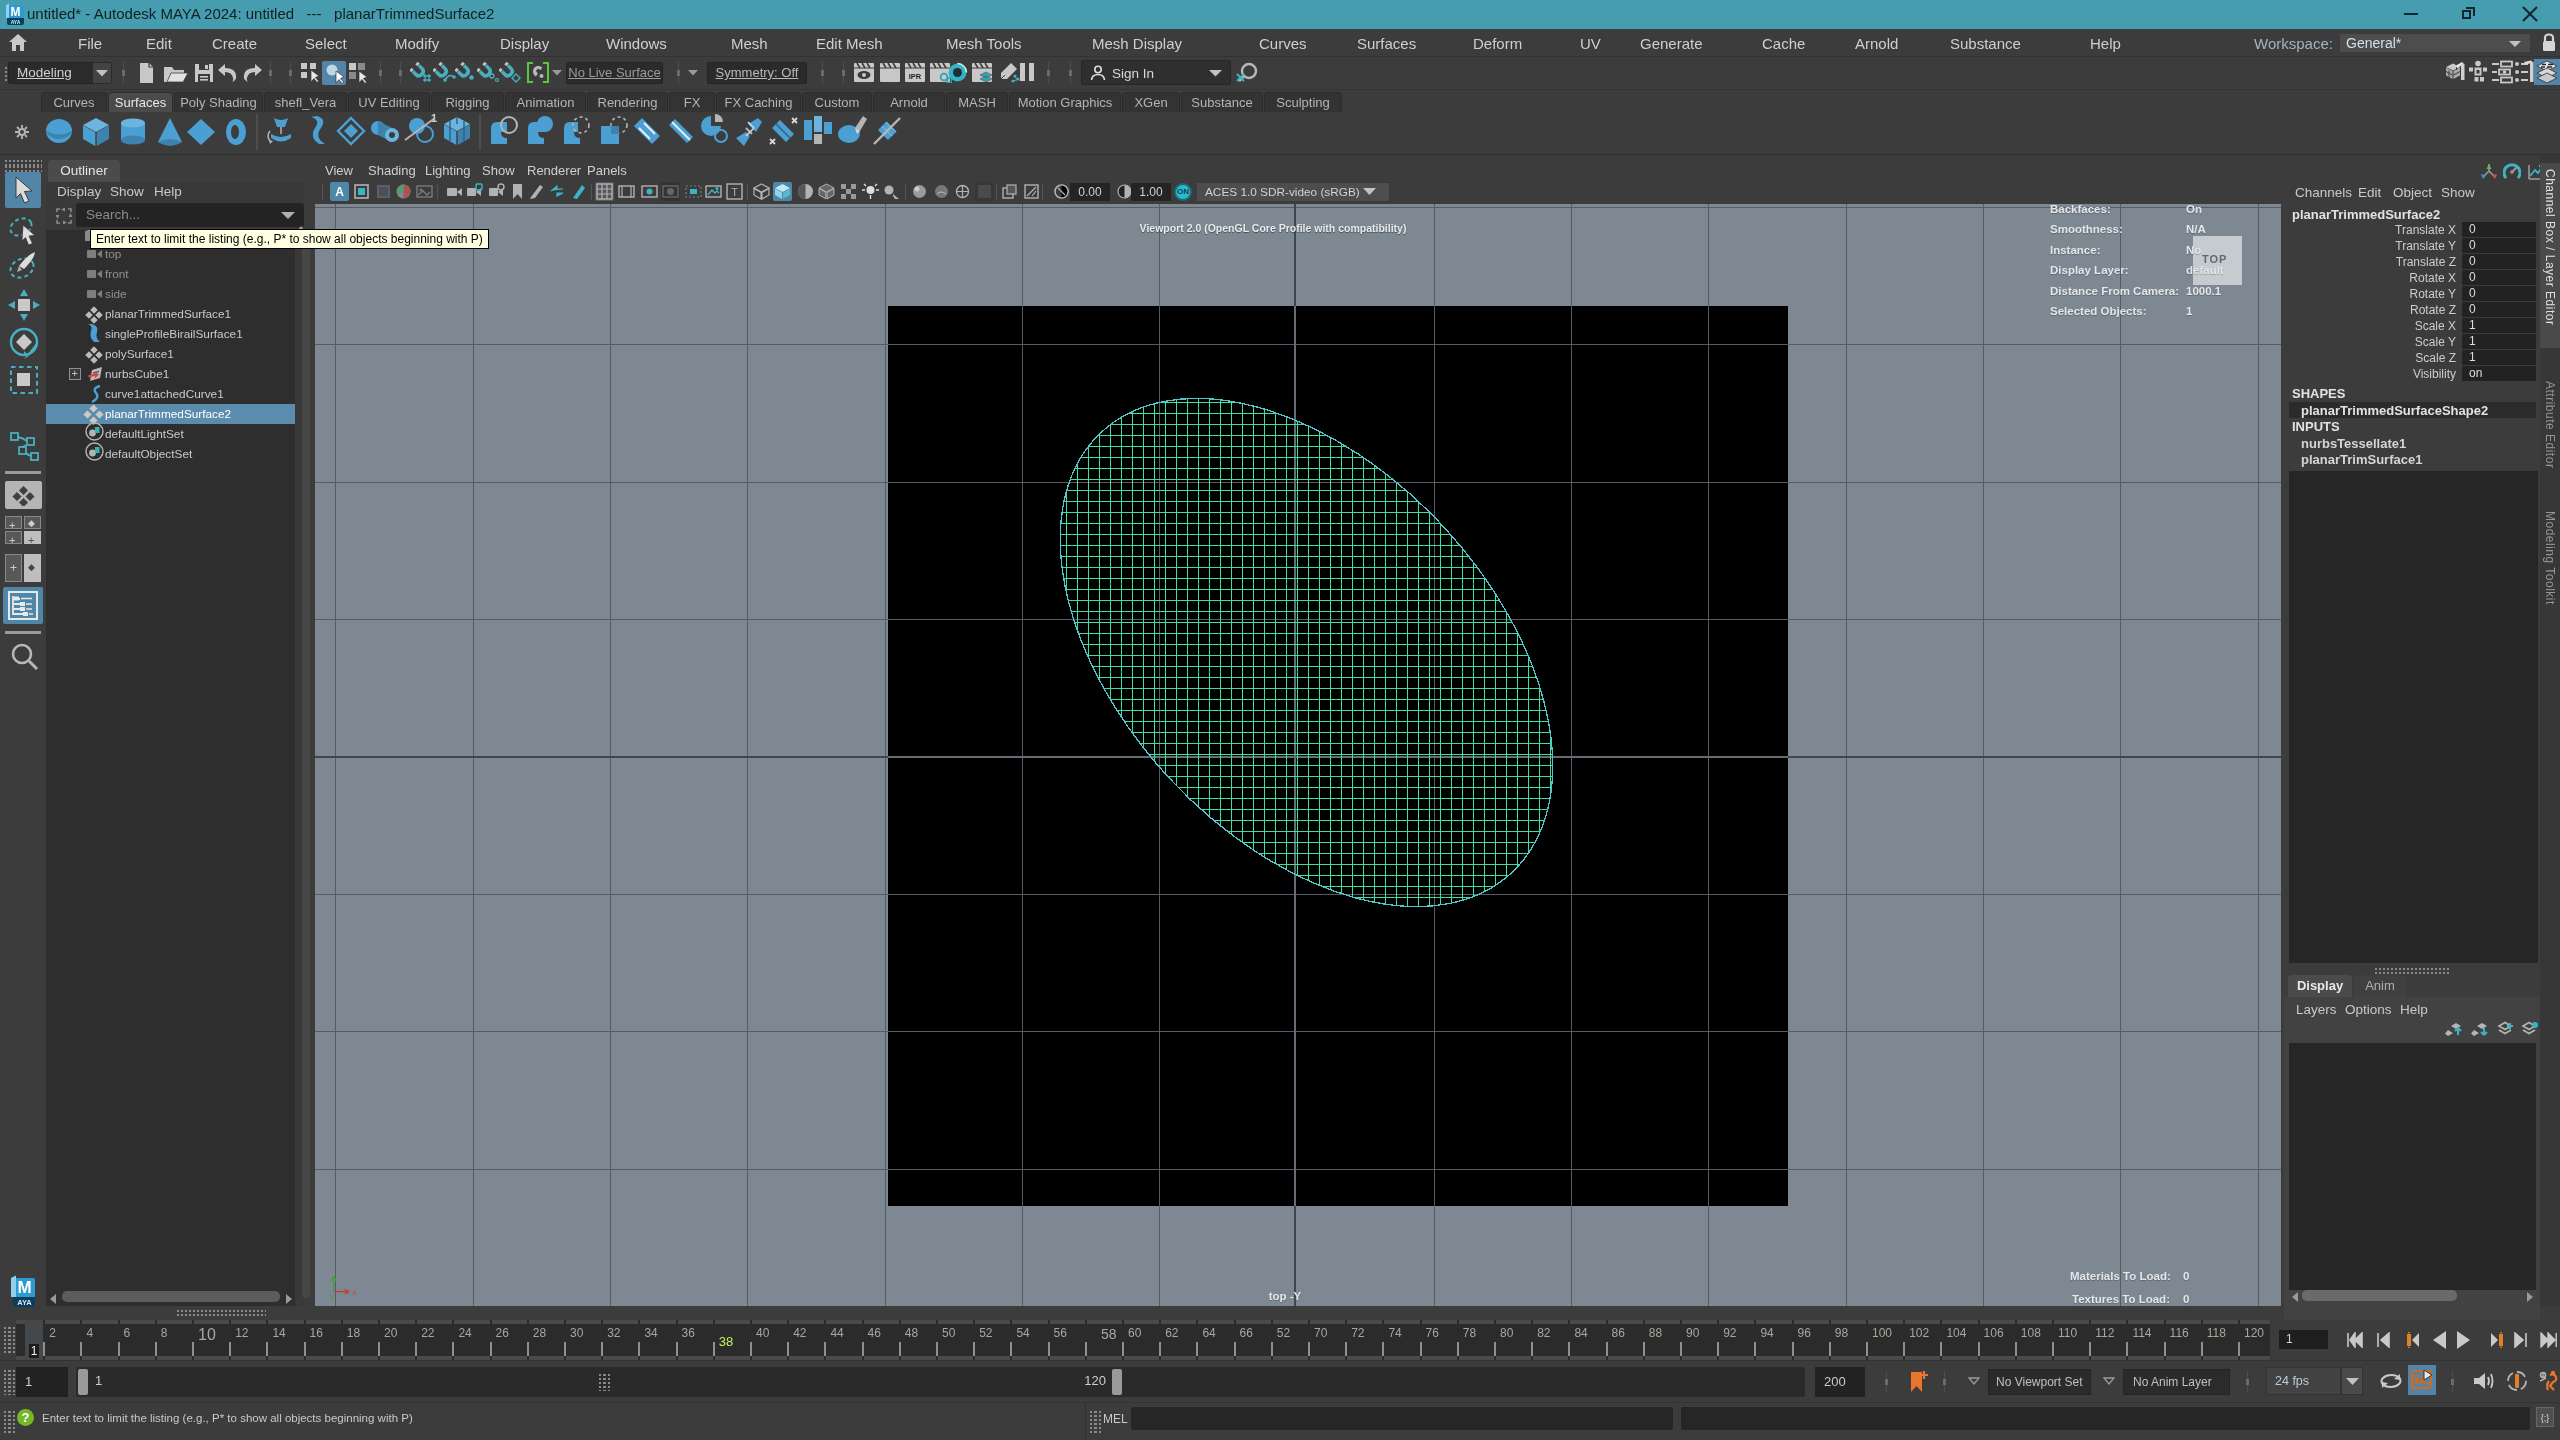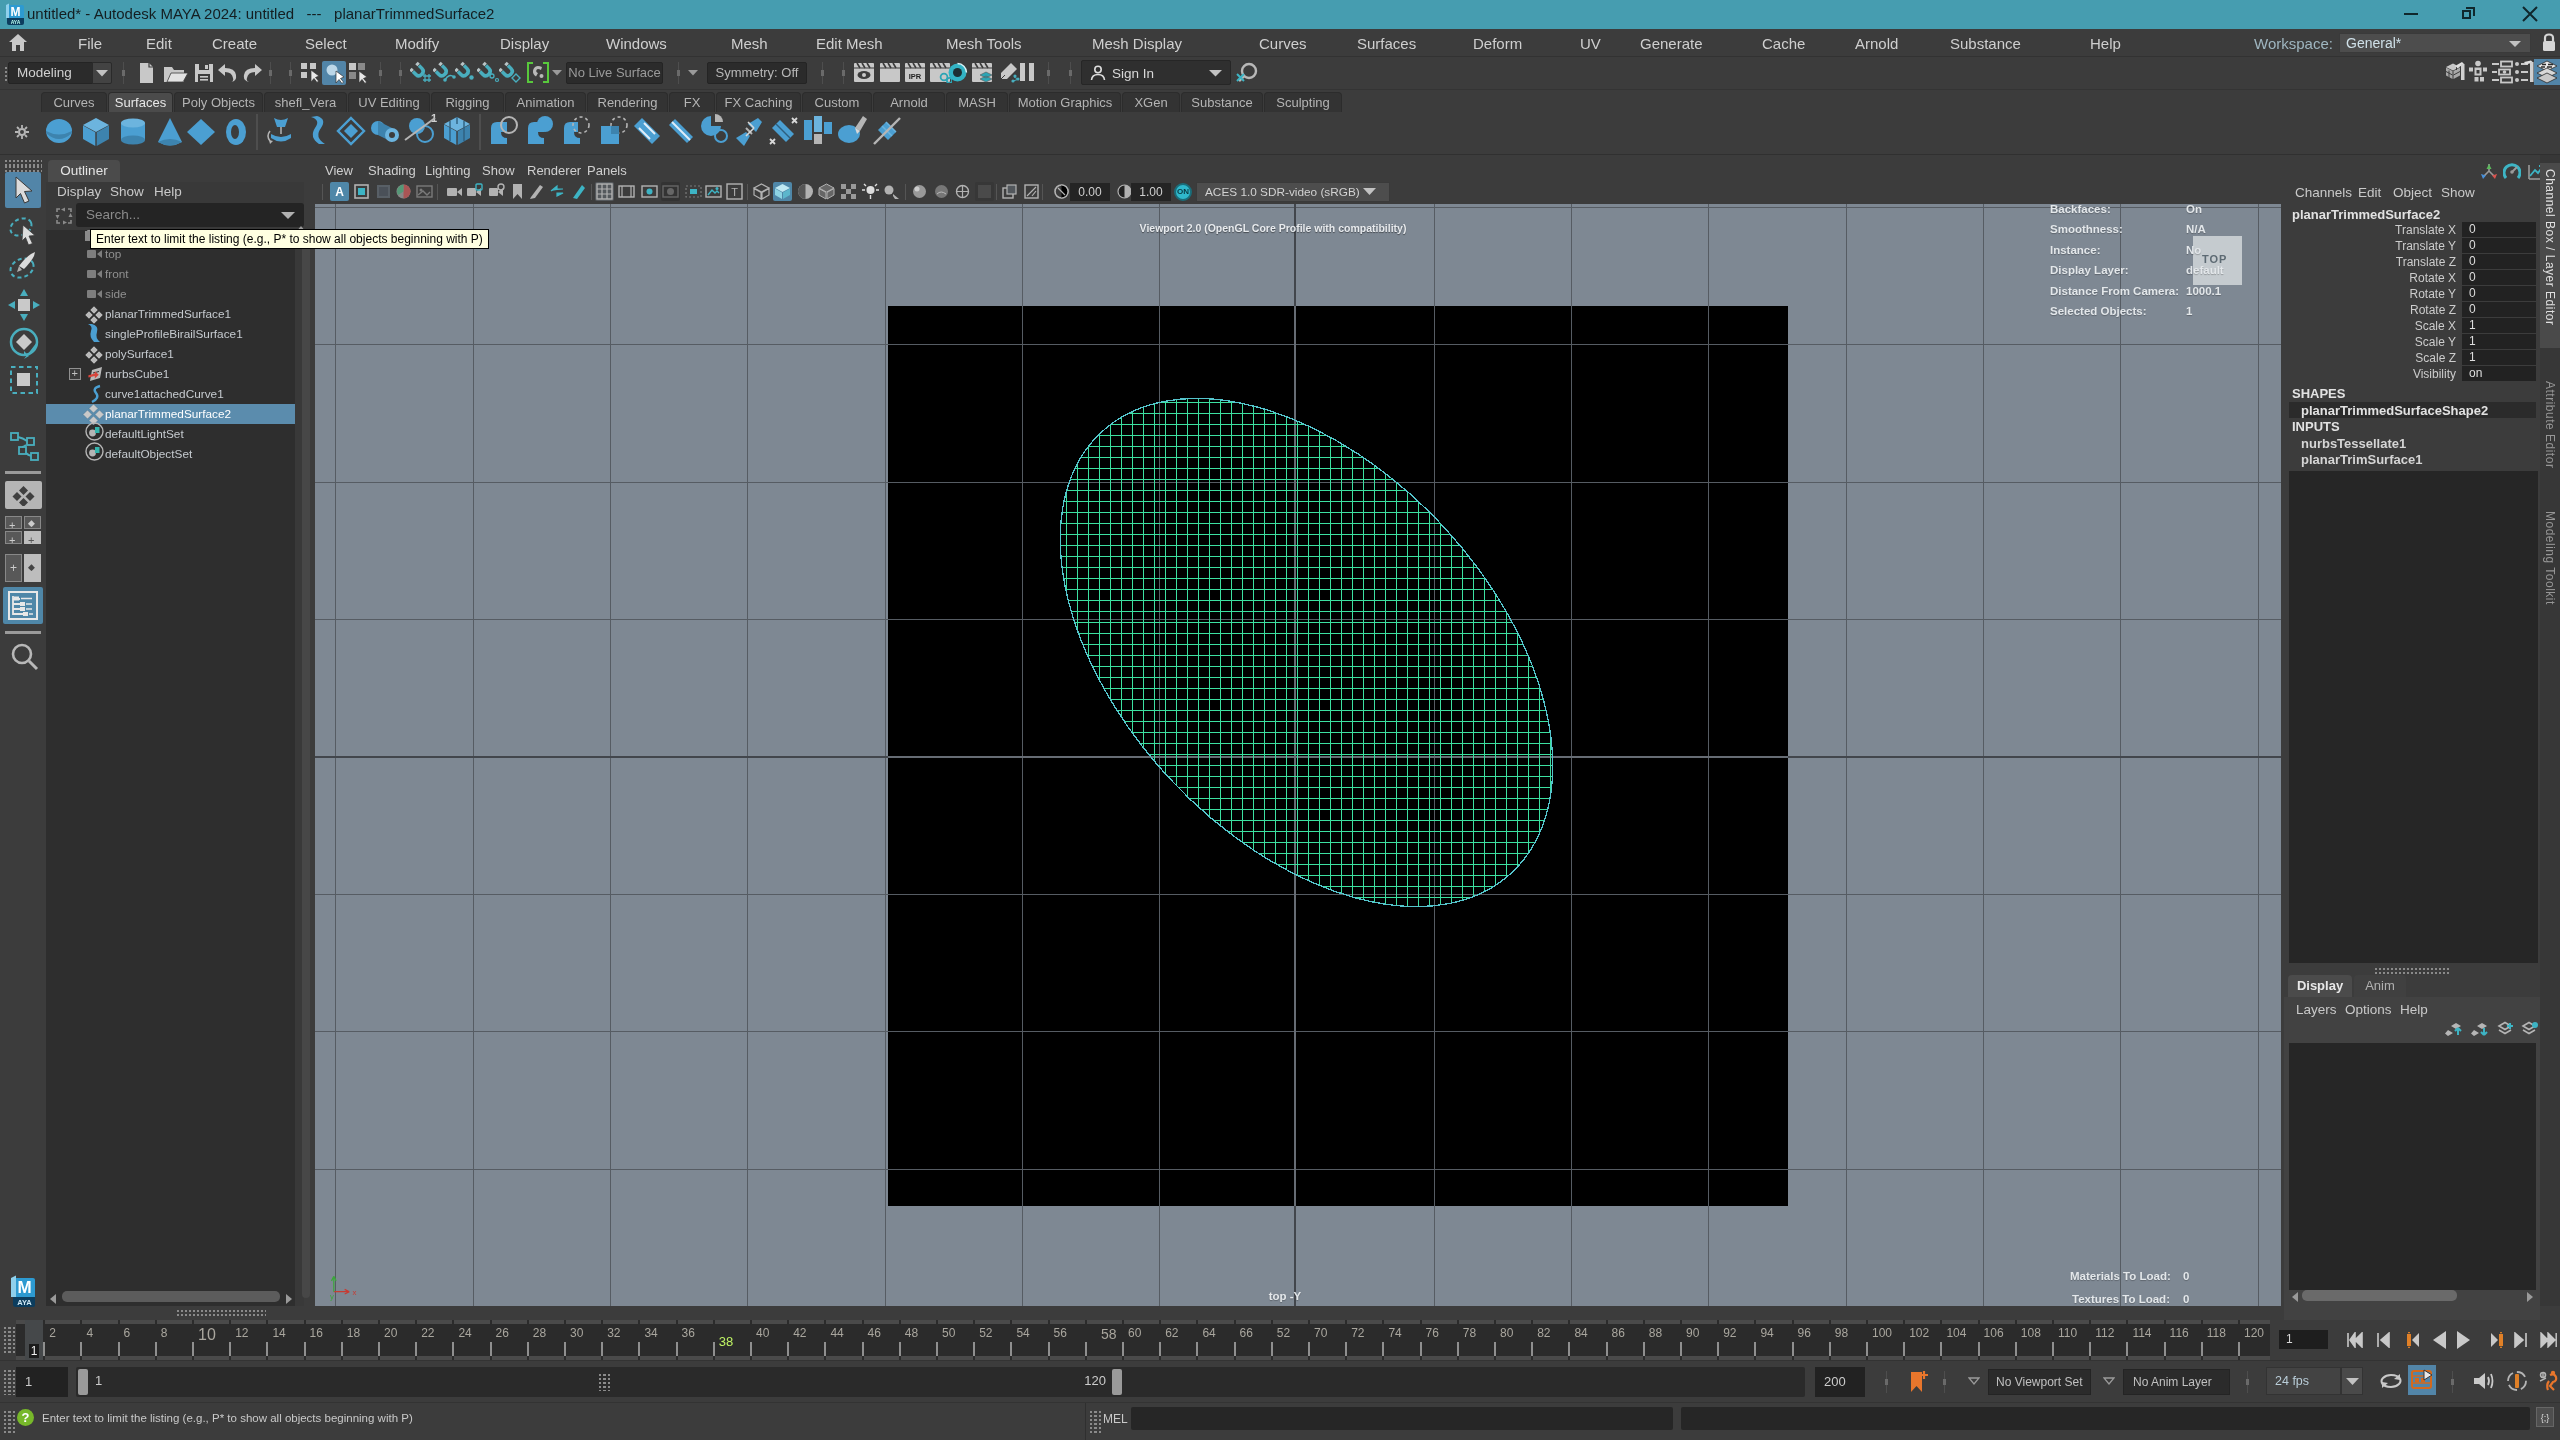--- a/index.html
+++ b/index.html
@@ -5,21 +5,21 @@
 html,body{width:2560px;height:1440px;overflow:hidden;background:#3c3c3c;}
 #root{position:absolute;top:0;left:0;width:2560px;height:1440px;}
 .abs{position:absolute;}
 
 #titlebar{left:0;top:0;width:2560px;height:29px;background:#469db0;color:#141e21;font-size:15px;}
 
 #menubar{left:0;top:29px;width:2560px;height:28px;background:#3c3c3c;border-bottom:1px solid #323232;color:#cfcfcf;font-size:15px;}
 #menubar .mi{position:absolute;top:6px;}
 
 #statusline{left:0;top:57px;width:2560px;height:33px;background:#3c3c3c;border-bottom:1px solid #343434;}
-.fld{position:absolute;background:#2b2b2b;border:1px solid #242424;border-radius:2px;color:#bdbdbd;}
+.fld{position:absolute;background:#2b2b2b;border:1px solid #242424;border-radius:2px;color:#bdbdbd;text-decoration:underline;}
 .vsep{position:absolute;top:5px;width:1px;height:22px;background:#4e4e4e;}
 .vsep:after{content:"";position:absolute;left:-1px;top:8px;width:3px;height:6px;background:#6a6a6a;}
 
 #shelftabs{left:0;top:90px;width:2560px;height:22px;background:#3c3c3c;font-size:13px;color:#b4b4b4;}
 #shelftabs .tab{position:absolute;top:2px;height:20px;line-height:20px;text-align:center;border-top-left-radius:4px;border-top-right-radius:4px;background:#333333;border:1px solid #2c2c2c;border-bottom:none;}
 #shelftabs .tab.act{background:#4b4b4b;color:#e8e8e8;}
 #shelficons{left:0;top:112px;width:2560px;height:43px;background:#3c3c3c;border-bottom:1px solid #303030;}
 
 #toolbox{left:0;top:155px;width:46px;height:1151px;background:#3c3c3c;}
 
@@ -316,21 +316,21 @@
           <path d="M11 13 L21 18 L11 23 L1 18 Z" fill="#c8c8c8"></path>
         </g>
         <path d="M6 4.5 L10 4.5 M12 4.5 L17 4.5 M5 7 L9 7 M11 7 L16 7" stroke="#2b2b2b" stroke-width="1.6"></path>
       </svg>
 </div>
 
 <div id="shelftabs" class="abs">
  <div class="abs" style="left:52px;top:8px;width:18px;height:3px;border-top:2px solid #b5b5b5;border-bottom:2px solid #b5b5b5"></div>
  <div class="tab" style="left:41px;width:66px">Curves</div>
  <div class="tab act" style="left:108px;width:65px">Surfaces</div>
- <div class="tab" style="left:174px;width:89px">Poly Objects</div>
+ <div class="tab" style="left:174px;width:89px">Poly Shading</div>
  <div class="tab" style="left:264px;width:83px">shefl_Vera</div>
  <div class="tab" style="left:348px;width:82px">UV Editing</div>
  <div class="tab" style="left:431px;width:73px">Rigging</div>
  <div class="tab" style="left:505px;width:81px">Animation</div>
  <div class="tab" style="left:587px;width:81px">Rendering</div>
  <div class="tab" style="left:669px;width:46px">FX</div>
  <div class="tab" style="left:716px;width:85px">FX Caching</div>
  <div class="tab" style="left:802px;width:70px">Custom</div>
  <div class="tab" style="left:873px;width:72px">Arnold</div>
  <div class="tab" style="left:946px;width:62px">MASH</div>

